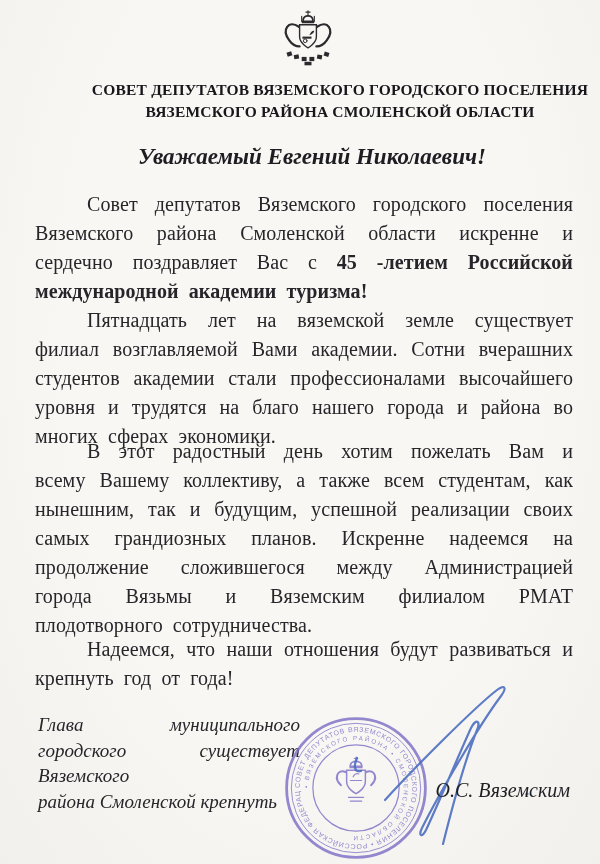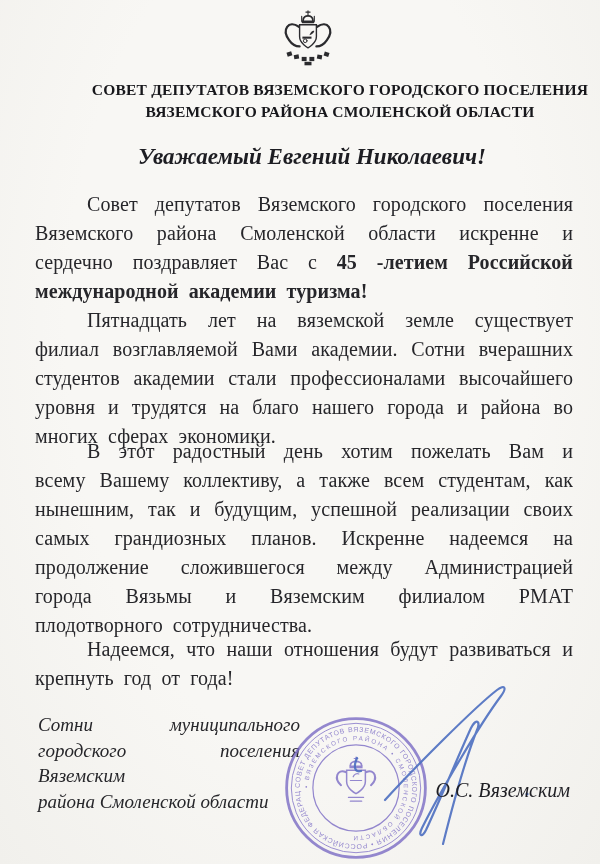--- a/index.html
+++ b/index.html
@@ -95,23 +95,23 @@
 
   <p class="para p1"><span>Совет депутатов Вяземского городского поселения Вяземского района Смоленской области искренне и сердечно поздравляет Вас с</span><span class="b"> 45 -летием Российской международной академии туризма!</span></p>
 
   <p class="para p2">Пятнадцать лет на вяземской земле существует филиал возглавляемой Вами академии. Сотни вчерашних студентов академии стали профессионалами высочайшего уровня и трудятся на благо нашего города и района во многих сферах экономики.</p>
 
   <p class="para p3">В этот радостный день хотим пожелать Вам и всему Вашему коллективу, а также всем студентам, как нынешним, так и будущим, успешной реализации своих самых грандиозных планов. Искренне надеемся на продолжение сложившегося между Администрацией города Вязьмы и Вяземским филиалом РМАТ плодотворного сотрудничества.</p>
 
   <p class="para p4">Надеемся, что наши отношения будут развиваться и крепнуть год от года!</p>
 
   <div class="sig-block">
-    <div class="sig-line just">Сотни муниципального</div>
-    <div class="sig-line just">городского поселения Вяземским</div>
-    <div class="sig-line">района Смоленской области</div>
+    <div class="sig-line just">Глава муниципального</div>
+    <div class="sig-line just">городского существует Вяземского</div>
+    <div class="sig-line">района Смоленской крепнуть</div>
   </div>
 
   <svg class="stamp" viewBox="0 0 160 160">
     <defs>
       <path id="ringOuter" d="M 80,80 m -60,0 a 60,60 0 1,1 120,0 a 60,60 0 1,1 -120,0"></path>
       <path id="ringInner" d="M 80,80 m -51,0 a 51,51 0 1,1 102,0 a 51,51 0 1,1 -102,0"></path>
     </defs>
     <g fill="none" stroke="#7e6fc6">
       <circle cx="80" cy="80" r="74" stroke-width="3"></circle>
       <circle cx="80" cy="80" r="69" stroke-width="1"></circle>

